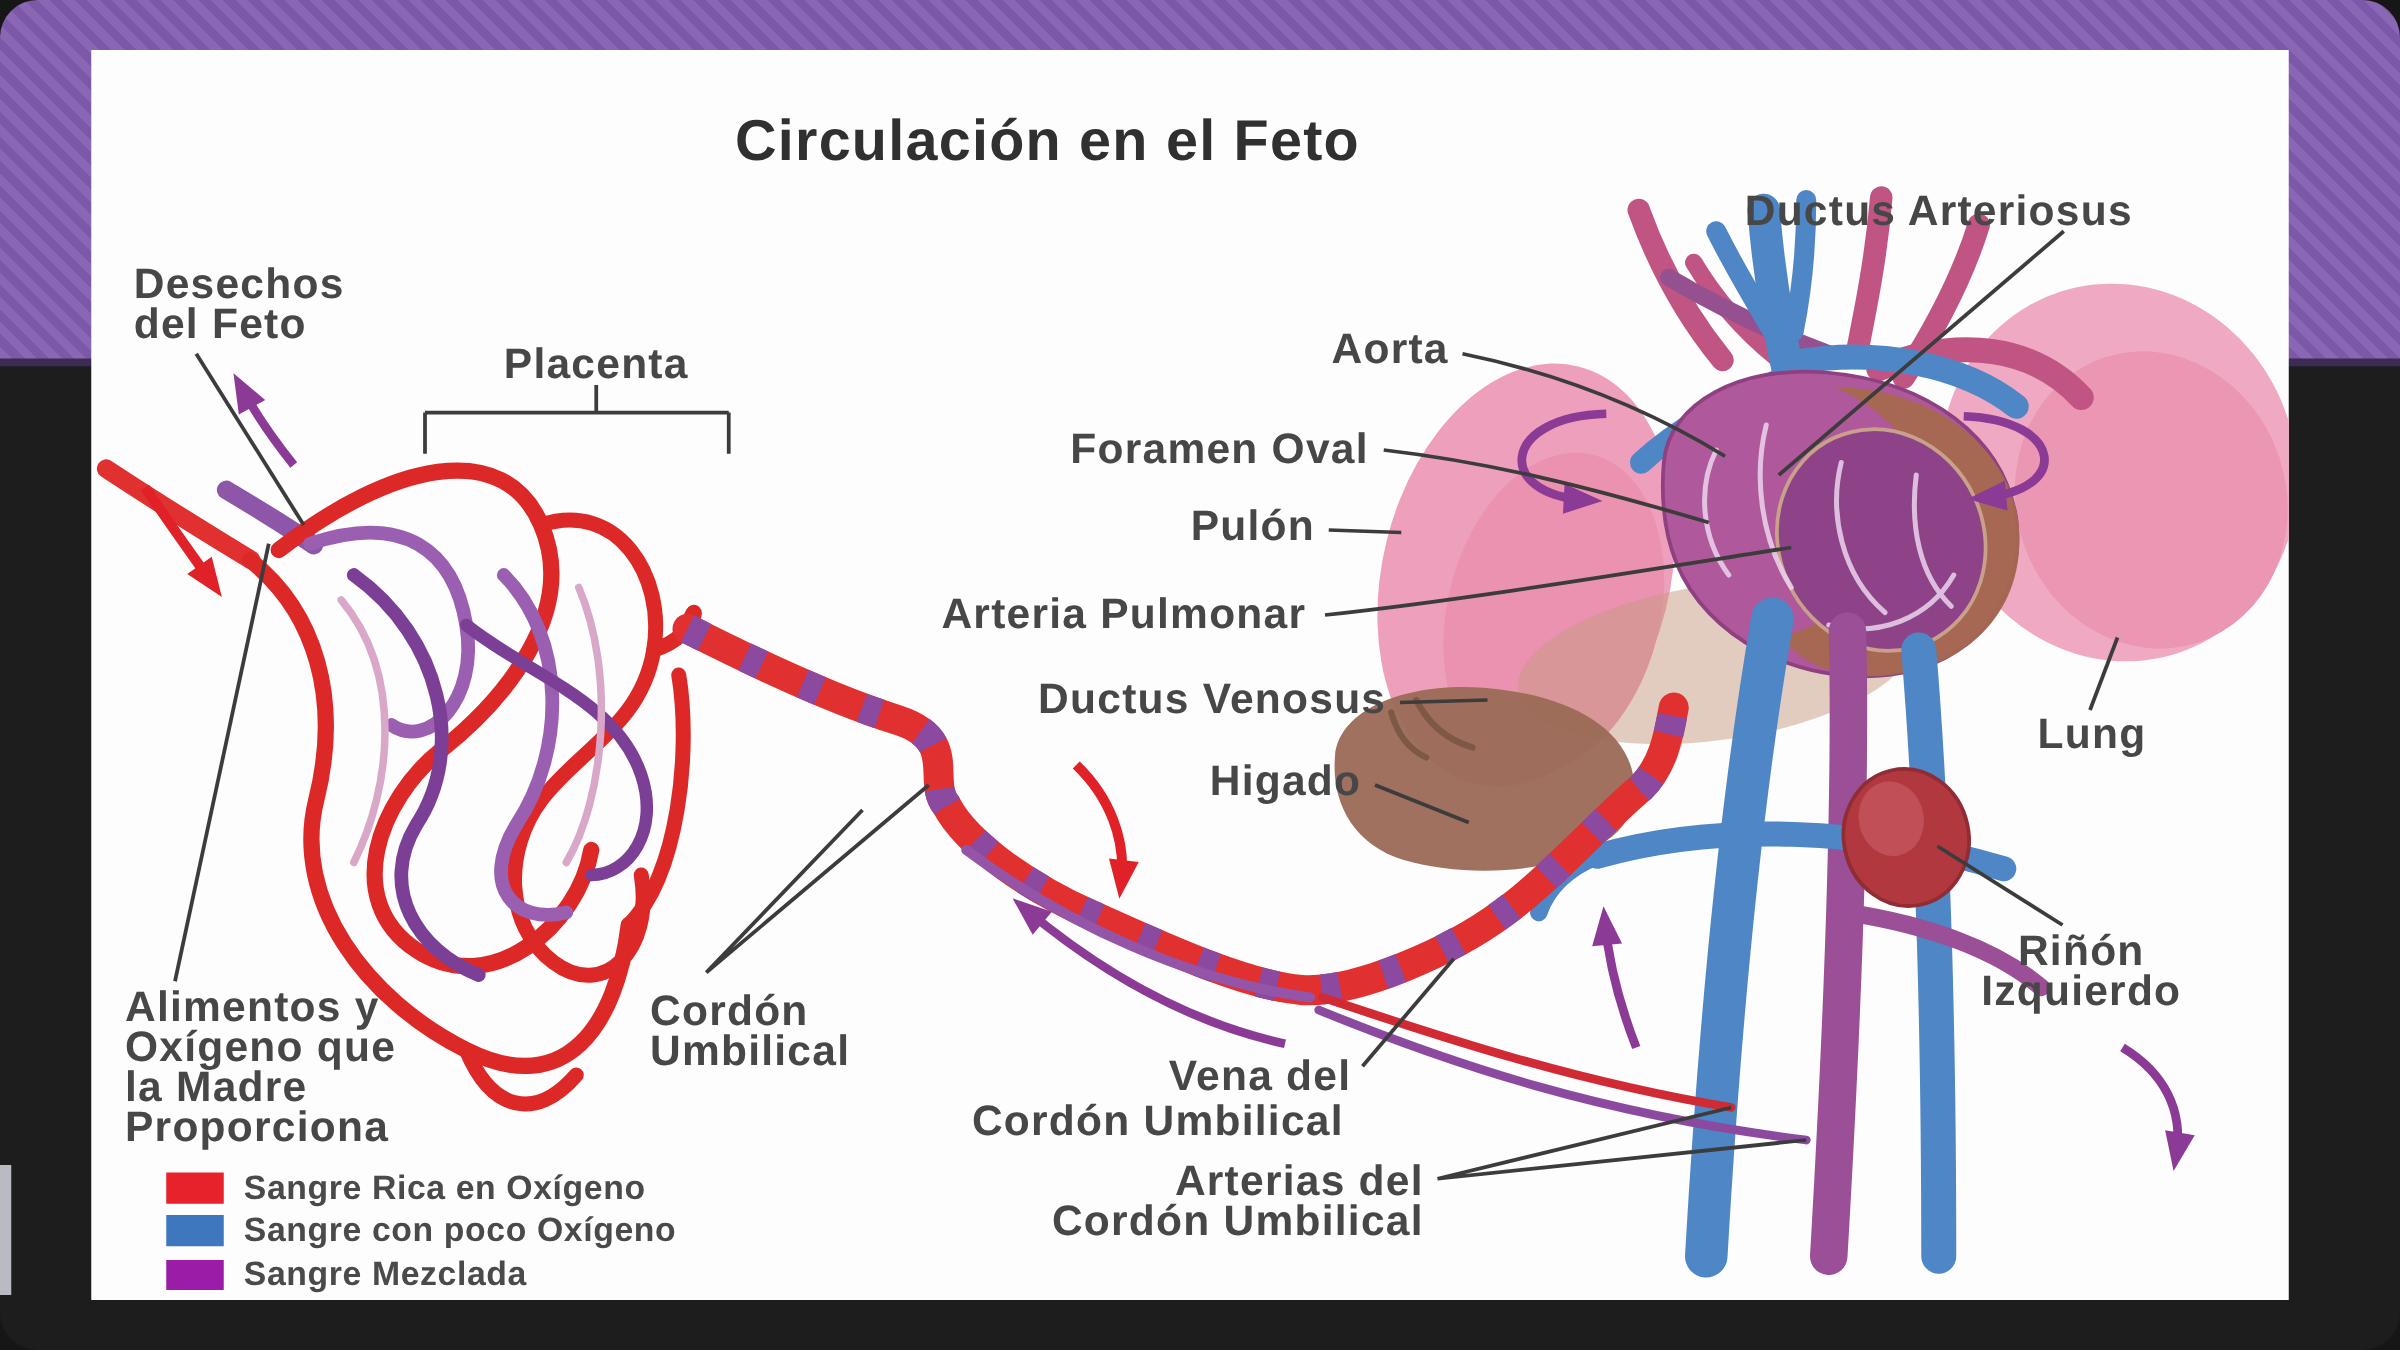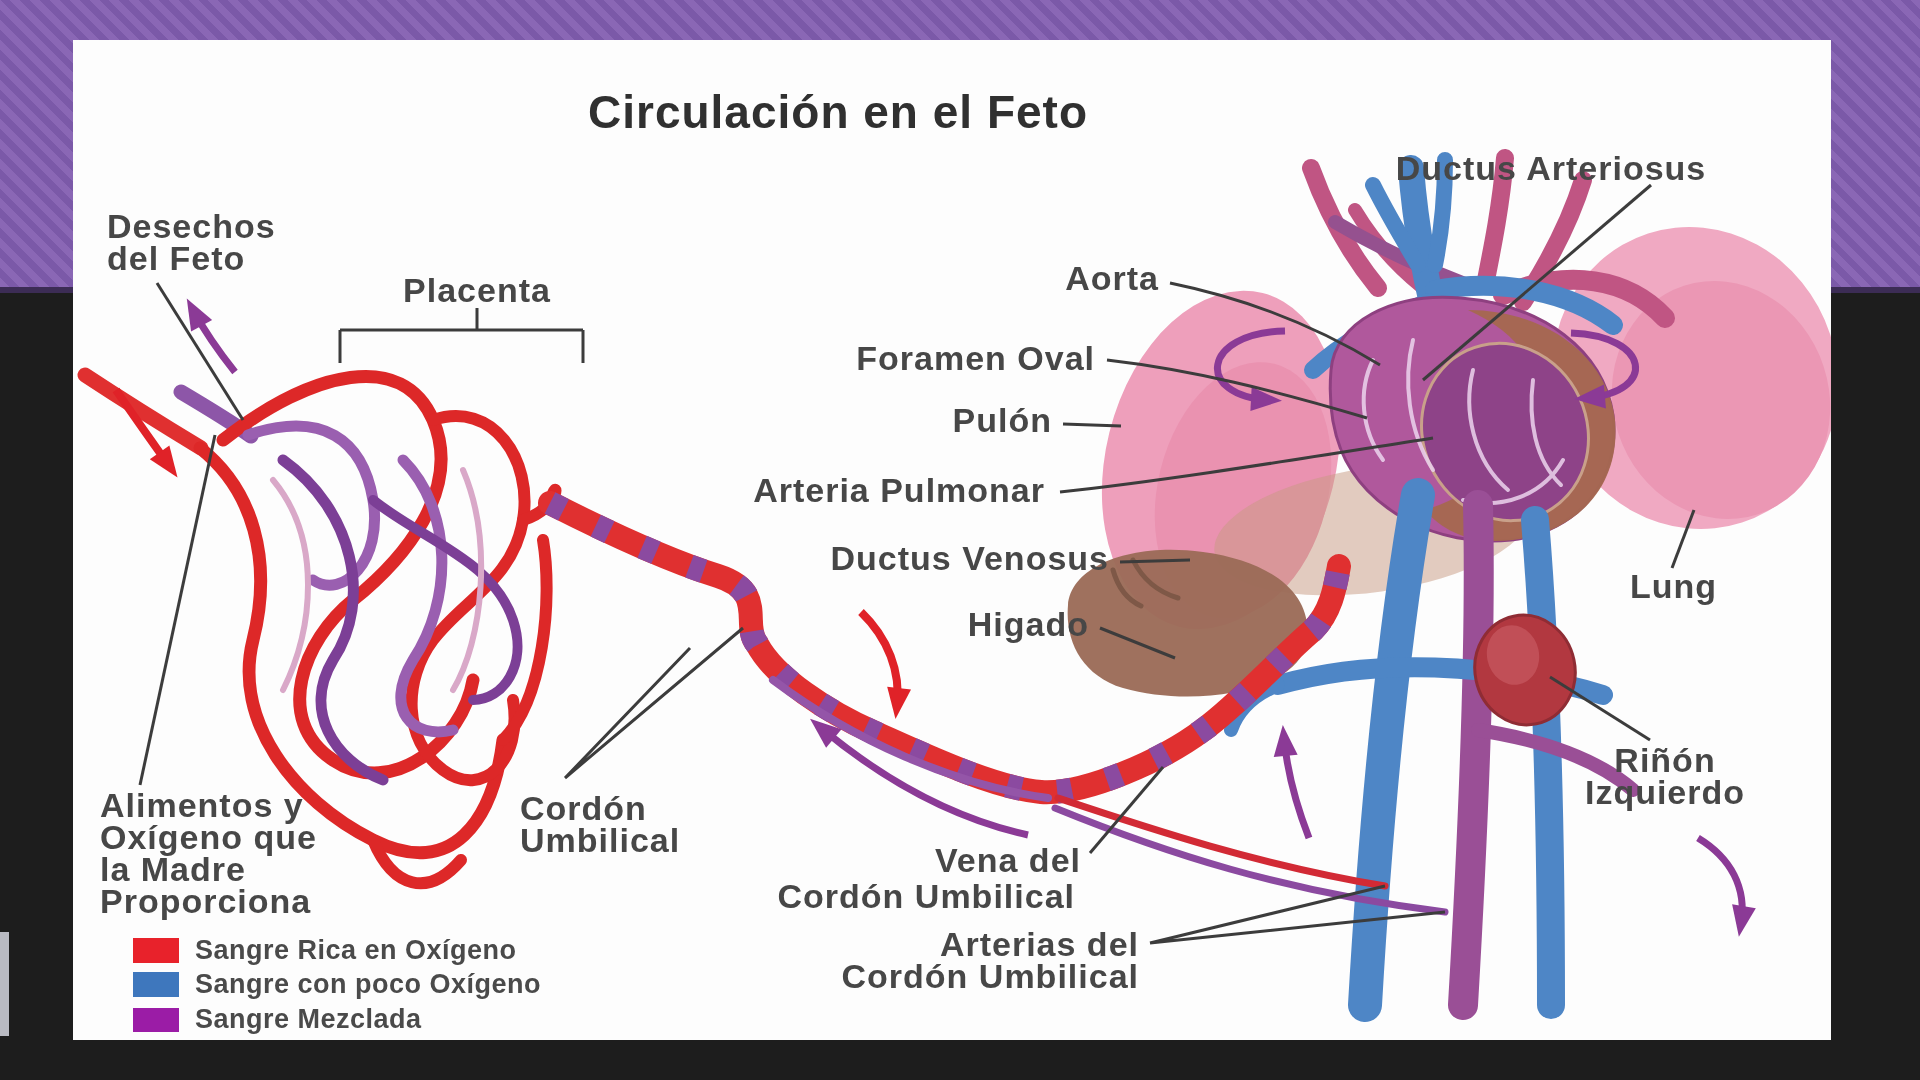--- a/index.html
+++ b/index.html
@@ -1,17 +1,17 @@
 <!DOCTYPE html>
 <html><head>
 <meta charset="utf-8">
 <style>
   html,body{margin:0;padding:0;background:#161616;}
   .stage{position:relative;width:1920px;height:1080px;overflow:hidden;
-         background:#1d1d1d;font-family:"Liberation Sans",sans-serif;}
+         background:#1d1d1d;font-family:"Liberation Sans",sans-serif;border-radius:30px;}
   .band{position:absolute;left:0;top:0;width:1920px;height:287px;
         background:repeating-linear-gradient(45deg,#8a67b5 0 7px,#7b59a8 7px 14px);
         border-bottom:6px solid #3c2c55;}
   .panel{position:absolute;left:73px;top:40px;width:1758px;height:1000px;
          background:#fdfdfd;}
   .sliver{position:absolute;left:0;top:932px;width:9px;height:104px;background:#b9bac2;}
   svg text{font-family:"Liberation Sans",sans-serif;}
   .lbl{font-weight:bold;fill:#474747;font-size:34px;letter-spacing:1px;}
   .ttl{font-weight:bold;fill:#303030;font-size:46px;letter-spacing:1px;}
   .leg{font-weight:bold;fill:#4a4a4a;font-size:27px;letter-spacing:.5px;}

